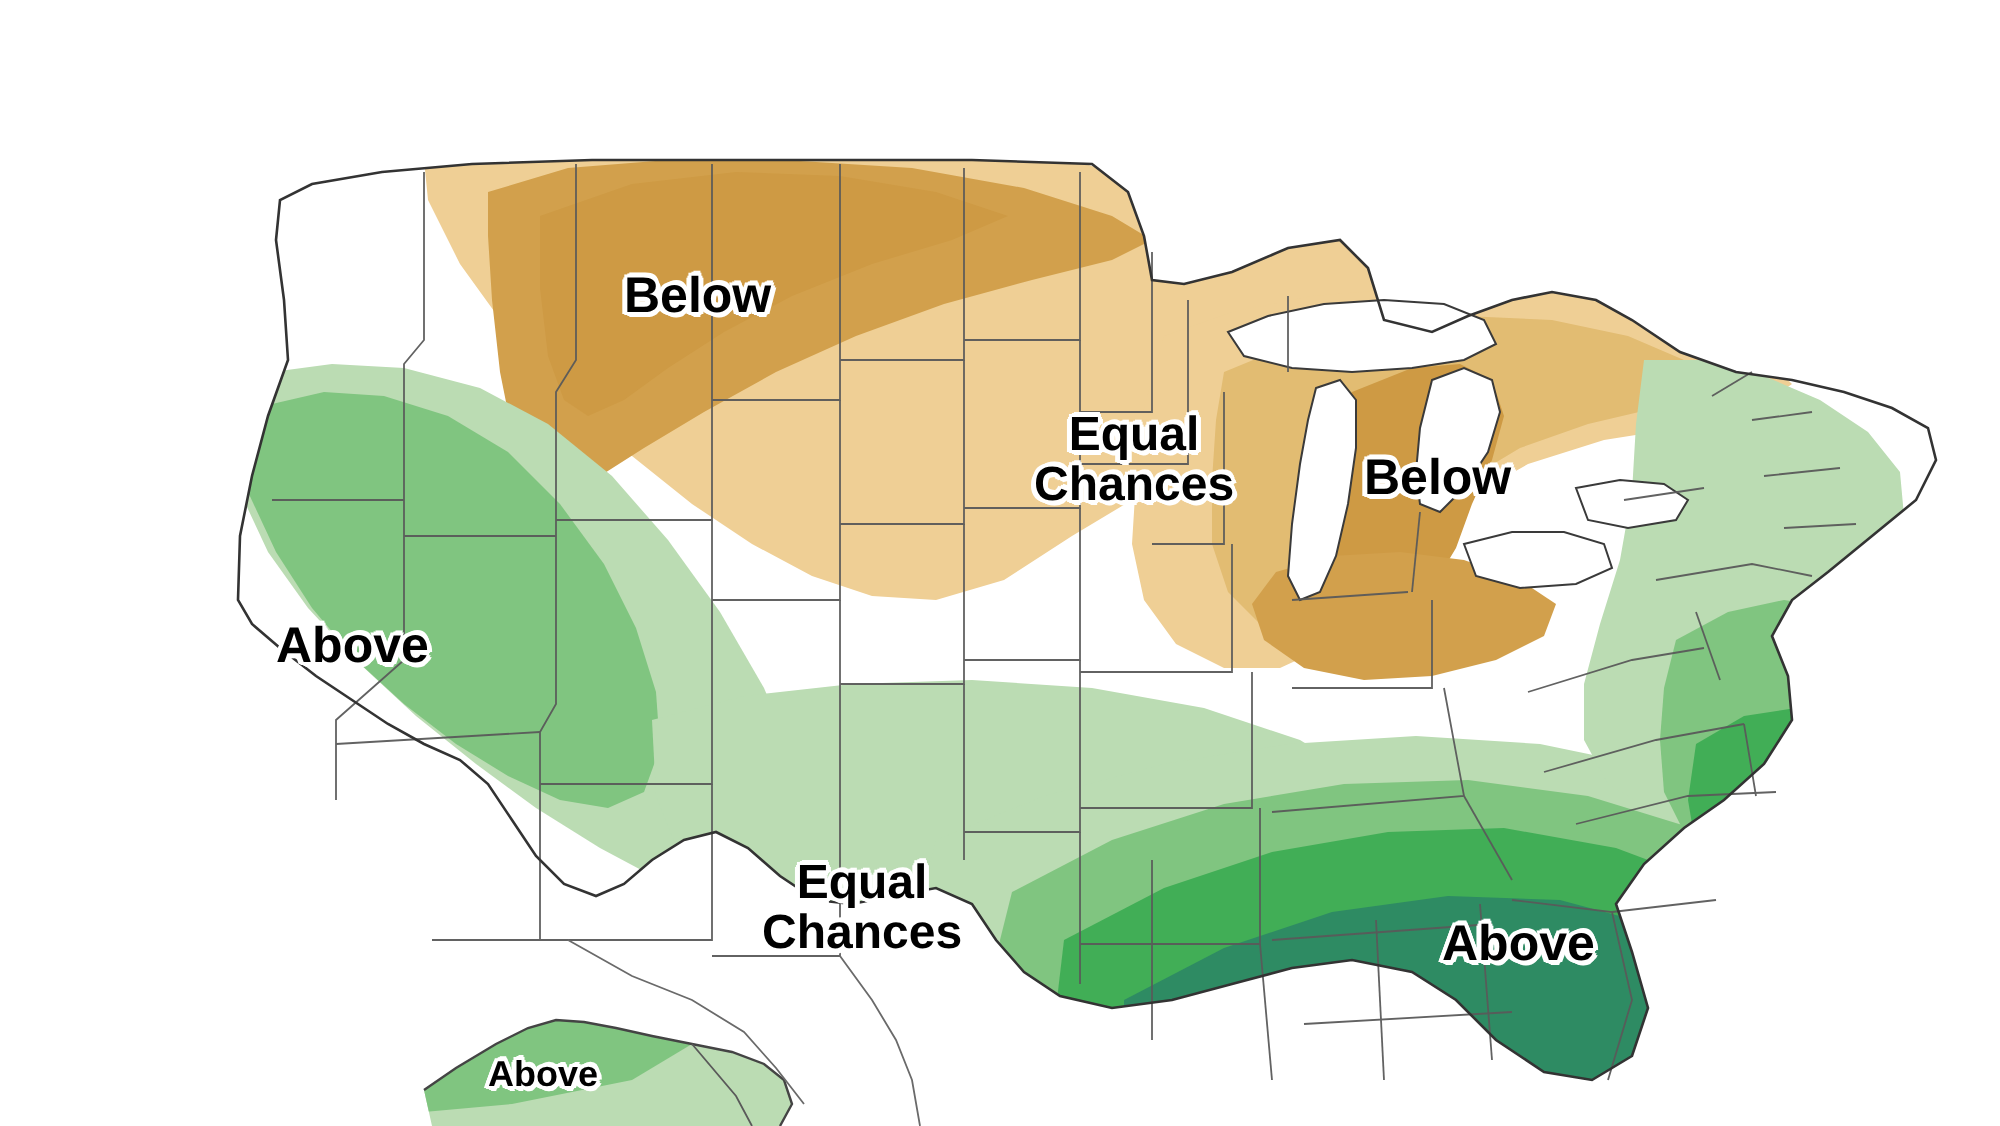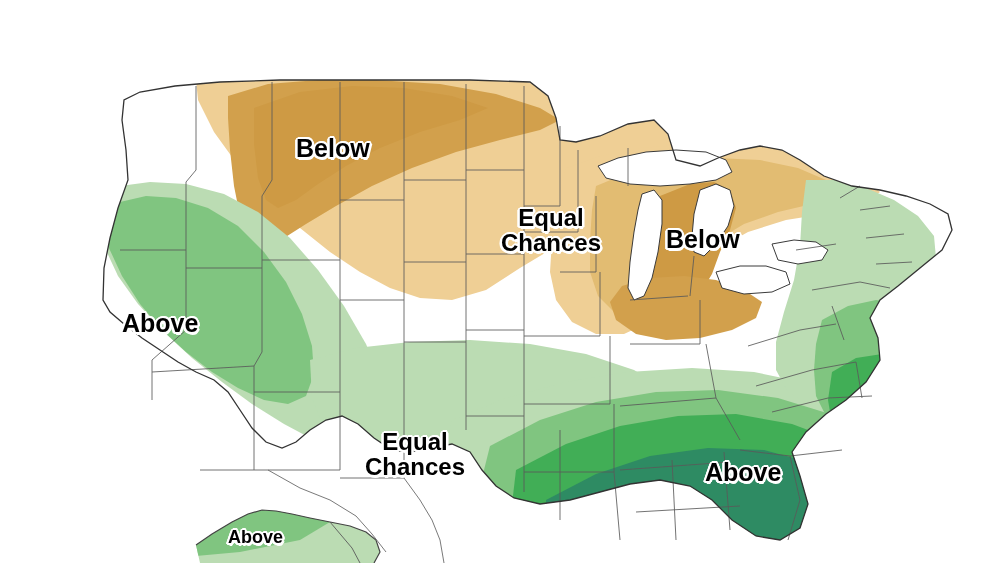--- a/index.html
+++ b/index.html
@@ -1,19 +1,19 @@
 <!DOCTYPE html>
 <html><head>
 <meta charset="utf-8">
 <style>
   html,body{margin:0;padding:0;background:#ffffff;}
   body{width:1000px;height:563px;position:relative;overflow:hidden;
        font-family:"Liberation Sans",sans-serif;}
 
-  #stage{position:absolute;left:0;top:0;width:823px;height:563px;background:#fff;}
+  #stage{position:absolute;left:16px;top:0;width:823px;height:563px;background:#fff;}
 
   
   #title{
     position:absolute;left:0;top:4px;width:1000px;text-align:center;
     font-size:40px;font-weight:700;color:#000;letter-spacing:-0.5px;
     font-family:"Liberation Sans",sans-serif;
   }
   #valid-line,#issued-line{
     position:absolute;left:0;width:1000px;text-align:center;
     font-size:17px;color:#000;font-family:"Liberation Sans",sans-serif;

